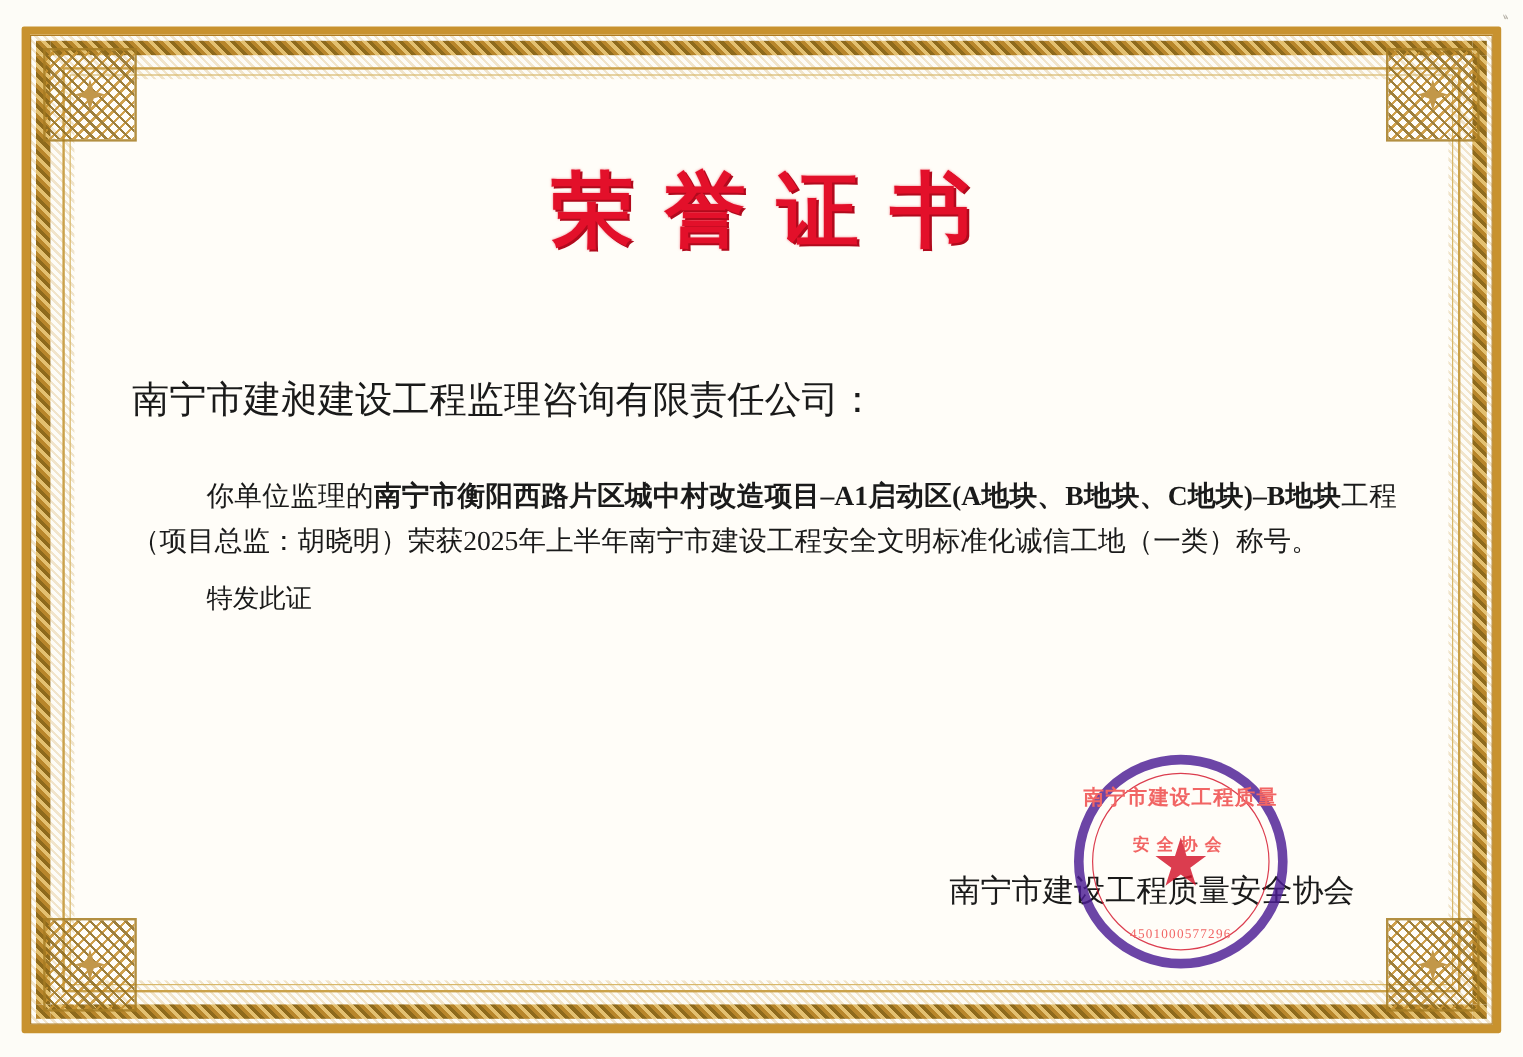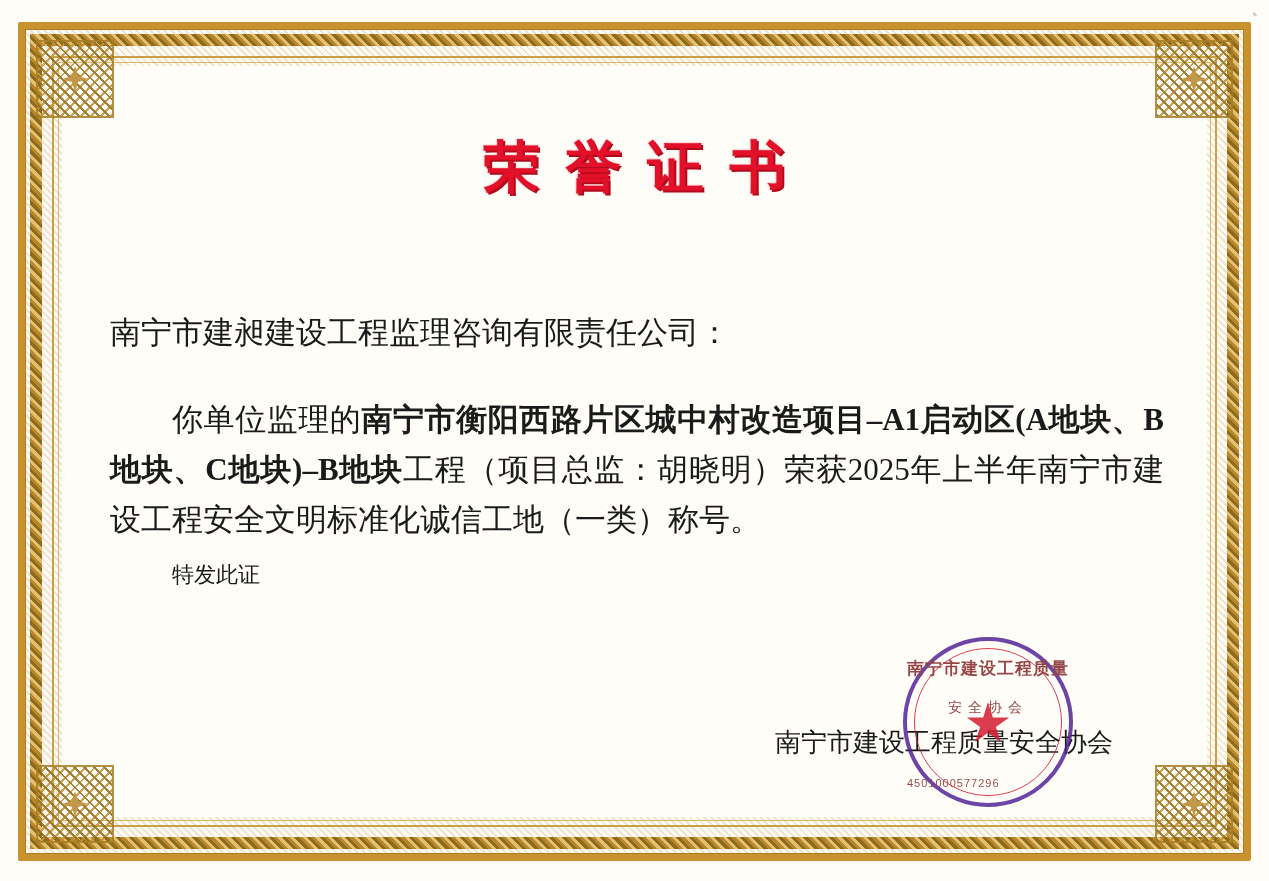--- a/index.html
+++ b/index.html
@@ -109,21 +109,21 @@
   }
 
   
   .title {
     position: absolute;
     left: 0;
     right: 0;
     top: 130px;
     text-align: center;
     font-family: "Liberation Serif", serif;
-    font-size: 56px;
+    font-size: 68px;
     font-weight: bold;
     letter-spacing: 26px;
     text-indent: 26px;
     color: #e3102a;
     text-shadow:
       2px 2px 0 #b10a1d,
       0 0 2px rgba(227,16,42,0.6);
   }
 
   
@@ -134,61 +134,61 @@
     top: 310px;
     font-family: "Liberation Serif", serif;
     color: #1a1a1a;
   }
   .salutation {
     font-size: 31px;
     line-height: 1.5;
     margin-bottom: 38px;
   }
   .paragraph {
-    font-size: 31px;
+    font-size: 23px;
     line-height: 1.62;
     text-align: justify;
     text-indent: 62px;
   }
   .paragraph .emph {
     font-weight: bold;
   }
   .closing {
     margin-top: 12px;
     font-size: 22px;
     text-indent: 62px;
     line-height: 1.6;
   }
 
   
   .signature {
     position: absolute;
-    right: 156px;
+    right: 140px;
     bottom: 112px;
     text-align: left;
     font-family: "Liberation Serif", serif;
     font-size: 26px;
     color: #1a1a1a;
     line-height: 2.05;
   }
   .sig-date {
     letter-spacing: 2px;
   }
 
   
   .seal {
     position: absolute;
     right: 196px;
     bottom: 74px;
     width: 162px;
     height: 162px;
-    border: 4px solid #4c1d95;
+    border: 8px solid #4c1d95;
     border-radius: 50%;
     opacity: 0.82;
-    color: #7f1d1d;
+    color: #ef4444;
     pointer-events: none;
   }
   .seal .seal-inner-ring {
     position: absolute;
     left: 7px; top: 7px; right: 7px; bottom: 7px;
     border: 1px solid #d4142a;
     border-radius: 50%;
   }
   .seal .seal-star {
     position: absolute;
@@ -209,33 +209,34 @@
     font-family: "Liberation Serif", serif;
     font-size: 17px;
     font-weight: bold;
     letter-spacing: 1px;
   }
   .seal .seal-bottom-text {
     position: absolute;
     left: 0;
     right: 0;
     bottom: 14px;
-    font-family: Liberation Sans, sans-serif;
+    text-align: center;
+    font-family: Liberation Serif, serif;
     font-size: 11px;
     letter-spacing: 1px;
   }
   .seal .seal-mid-text {
     position: absolute;
     left: 0;
     right: 0;
     top: 58px;
     text-align: center;
     font-family: "Liberation Serif", serif;
     font-size: 14px;
-    font-weight: normal;
+    font-weight: bold;
     letter-spacing: 6px;
   }
 
   
   .page-edge-mark {
     position: absolute;
     right: 6px;
     top: 4px;
     font-size: 11px;
     color: #b5b0a6;

